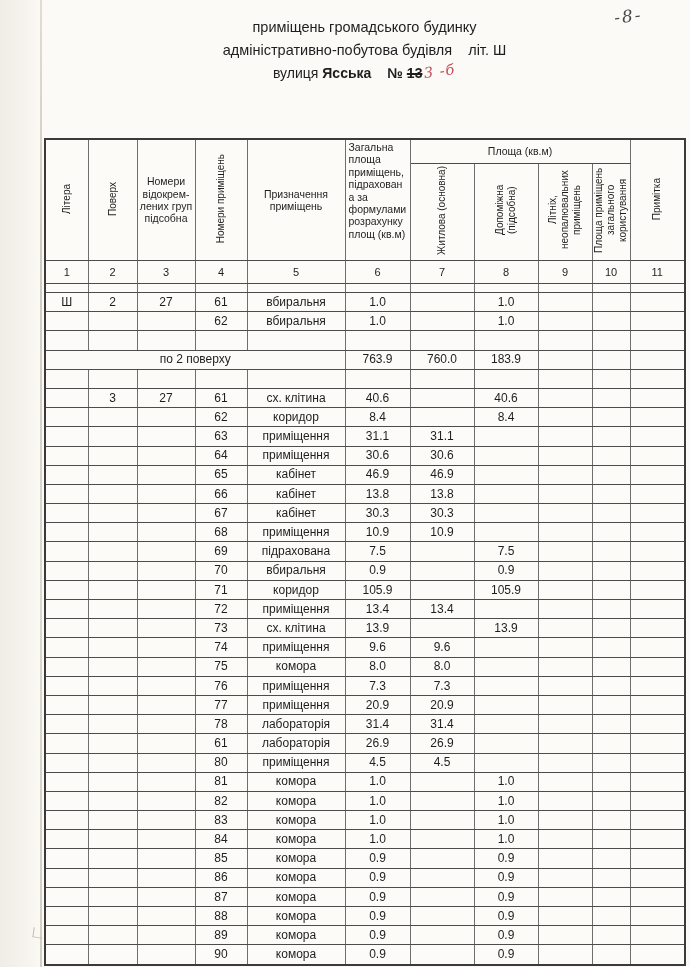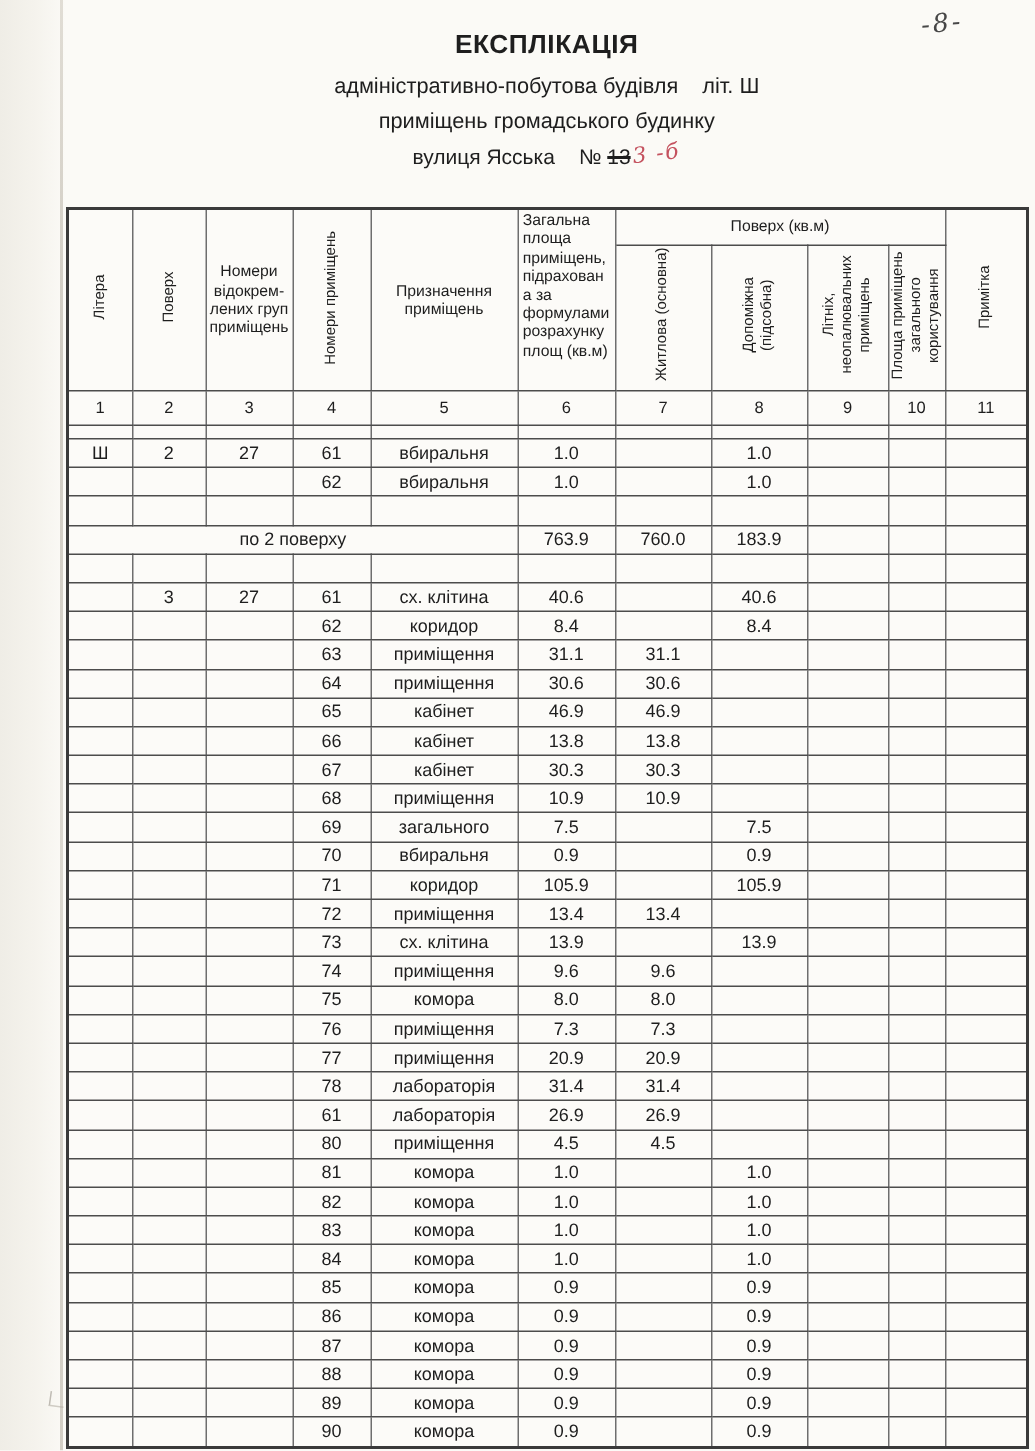--- a/index.html
+++ b/index.html
@@ -31,21 +31,21 @@
     font-family:"DejaVu Serif", serif; font-style:italic;
     font-size:17px; letter-spacing:2px; color:#474747;
     transform:rotate(-6deg);
   }
   
   .header-block { position:absolute; left:44px; top:19px; width:641px; text-align:center; }
   .t-title { font-size:17.5px; font-weight:bold; letter-spacing:.4px; margin-bottom:10px; }
   .t-sub   { font-size:14.5px; margin-bottom:7px; }
   .t-line  { font-size:14px; margin-bottom:6px; }
   .gap-m { display:inline-block; width:16px; }
-  b.strong { font-weight:normal; }
+  b.strong { font-weight:bold; }
   .struck { text-decoration:line-through; text-decoration-thickness:1.5px;text-align:center; }
   .red-hand {
     font-family:"DejaVu Serif", serif; font-style:italic;
     color:#c4515e; font-size:14.5px; letter-spacing:1px;
     display:inline-block; transform:rotate(-7deg) translateY(-2px);
     margin-left:2px;
   }
   
   .expl-table {
     position:absolute; left:44px; top:138px;
@@ -83,23 +83,22 @@
 </head>
 <body>
 
 <div class="scan-edge"></div>
 <div class="scan-line"></div>
 <div class="scan-mark"></div>
 
 <div class="page-number">-8-</div>
 
 <div class="header-block">
-  <div class="t-title">ЕКСПЛІКАЦІЯ</div>
+  <div class="t-sub">приміщень громадського будинку</div>
   <div class="t-sub"><span>адміністративно-побутова будівля</span><span class="gap-m"></span><span>літ. Ш</span></div>
-  <div class="t-sub">приміщень громадського будинку</div>
   <div class="t-line">
     <span>вулиця</span>
     <b class="strong">Ясська</b><span class="gap-m"></span><b class="strong">№</b>
     <b class="strong struck">13</b><span class="red-hand">3 -б</span>
   </div>
 </div>
 
 <table class="expl-table">
   <colgroup>
     <col style="width:43px">
@@ -111,25 +110,25 @@
       <col style="width:64px">
       <col style="width:64px">
     <col style="width:54px">
       <col style="width:38px">
       <col style="width:55px">
   </colgroup>
   <thead>
     <tr class="head-main">
       <th rowspan="2" class="full-h"><span class="vt">Літера</span></th>
       <th rowspan="2" class="full-h"><span class="vt">Поверх</span></th>
-      <th rowspan="2" class="h-wrap">Номери відокрем-лених груп приміщень</th>
+      <th rowspan="2" class="h-wrap">Номери відокрем-лених груп підсобна</th>
       <th rowspan="2" class="full-h"><span class="vt">Номери приміщень</span></th>
       <th rowspan="2" class="h-wrap">Призначення приміщень</th>
       <th rowspan="2" class="h-wrap h-left">Загальна площа приміщень, підрахована  за формулами розрахунку площ (кв.м)</th>
-      <th colspan="4" class="area-group">Поверх (кв.м)</th>
+      <th colspan="4" class="area-group">Площа (кв.м)</th>
       <th rowspan="2" class="full-h"><span class="vt">Примітка</span></th>
     </tr>
     <tr>
       <th class="half-h"><span class="vt">Житлова (основна)</span></th>
       <th class="half-h"><span class="vt">Допоміжна (підсобна)</span></th>
       <th class="half-h"><span class="vt">Літніх, неопалювальних приміщень</span></th>
       <th class="half-h"><span class="vt">Площа приміщень загального користування</span></th>
     </tr>
     <tr class="head-nums">
       <td>1</td>
@@ -322,21 +321,21 @@
         <td></td>
         <td></td>
         <td></td>
         <td></td>
       </tr>
       <tr>
         <td></td>
         <td></td>
         <td></td>
         <td>69</td>
-        <td>загального</td>
+        <td>підрахована</td>
         <td>7.5</td>
         <td></td>
         <td>7.5</td>
         <td></td>
         <td></td>
         <td></td>
       </tr>
       <tr>
         <td></td>
         <td></td>

